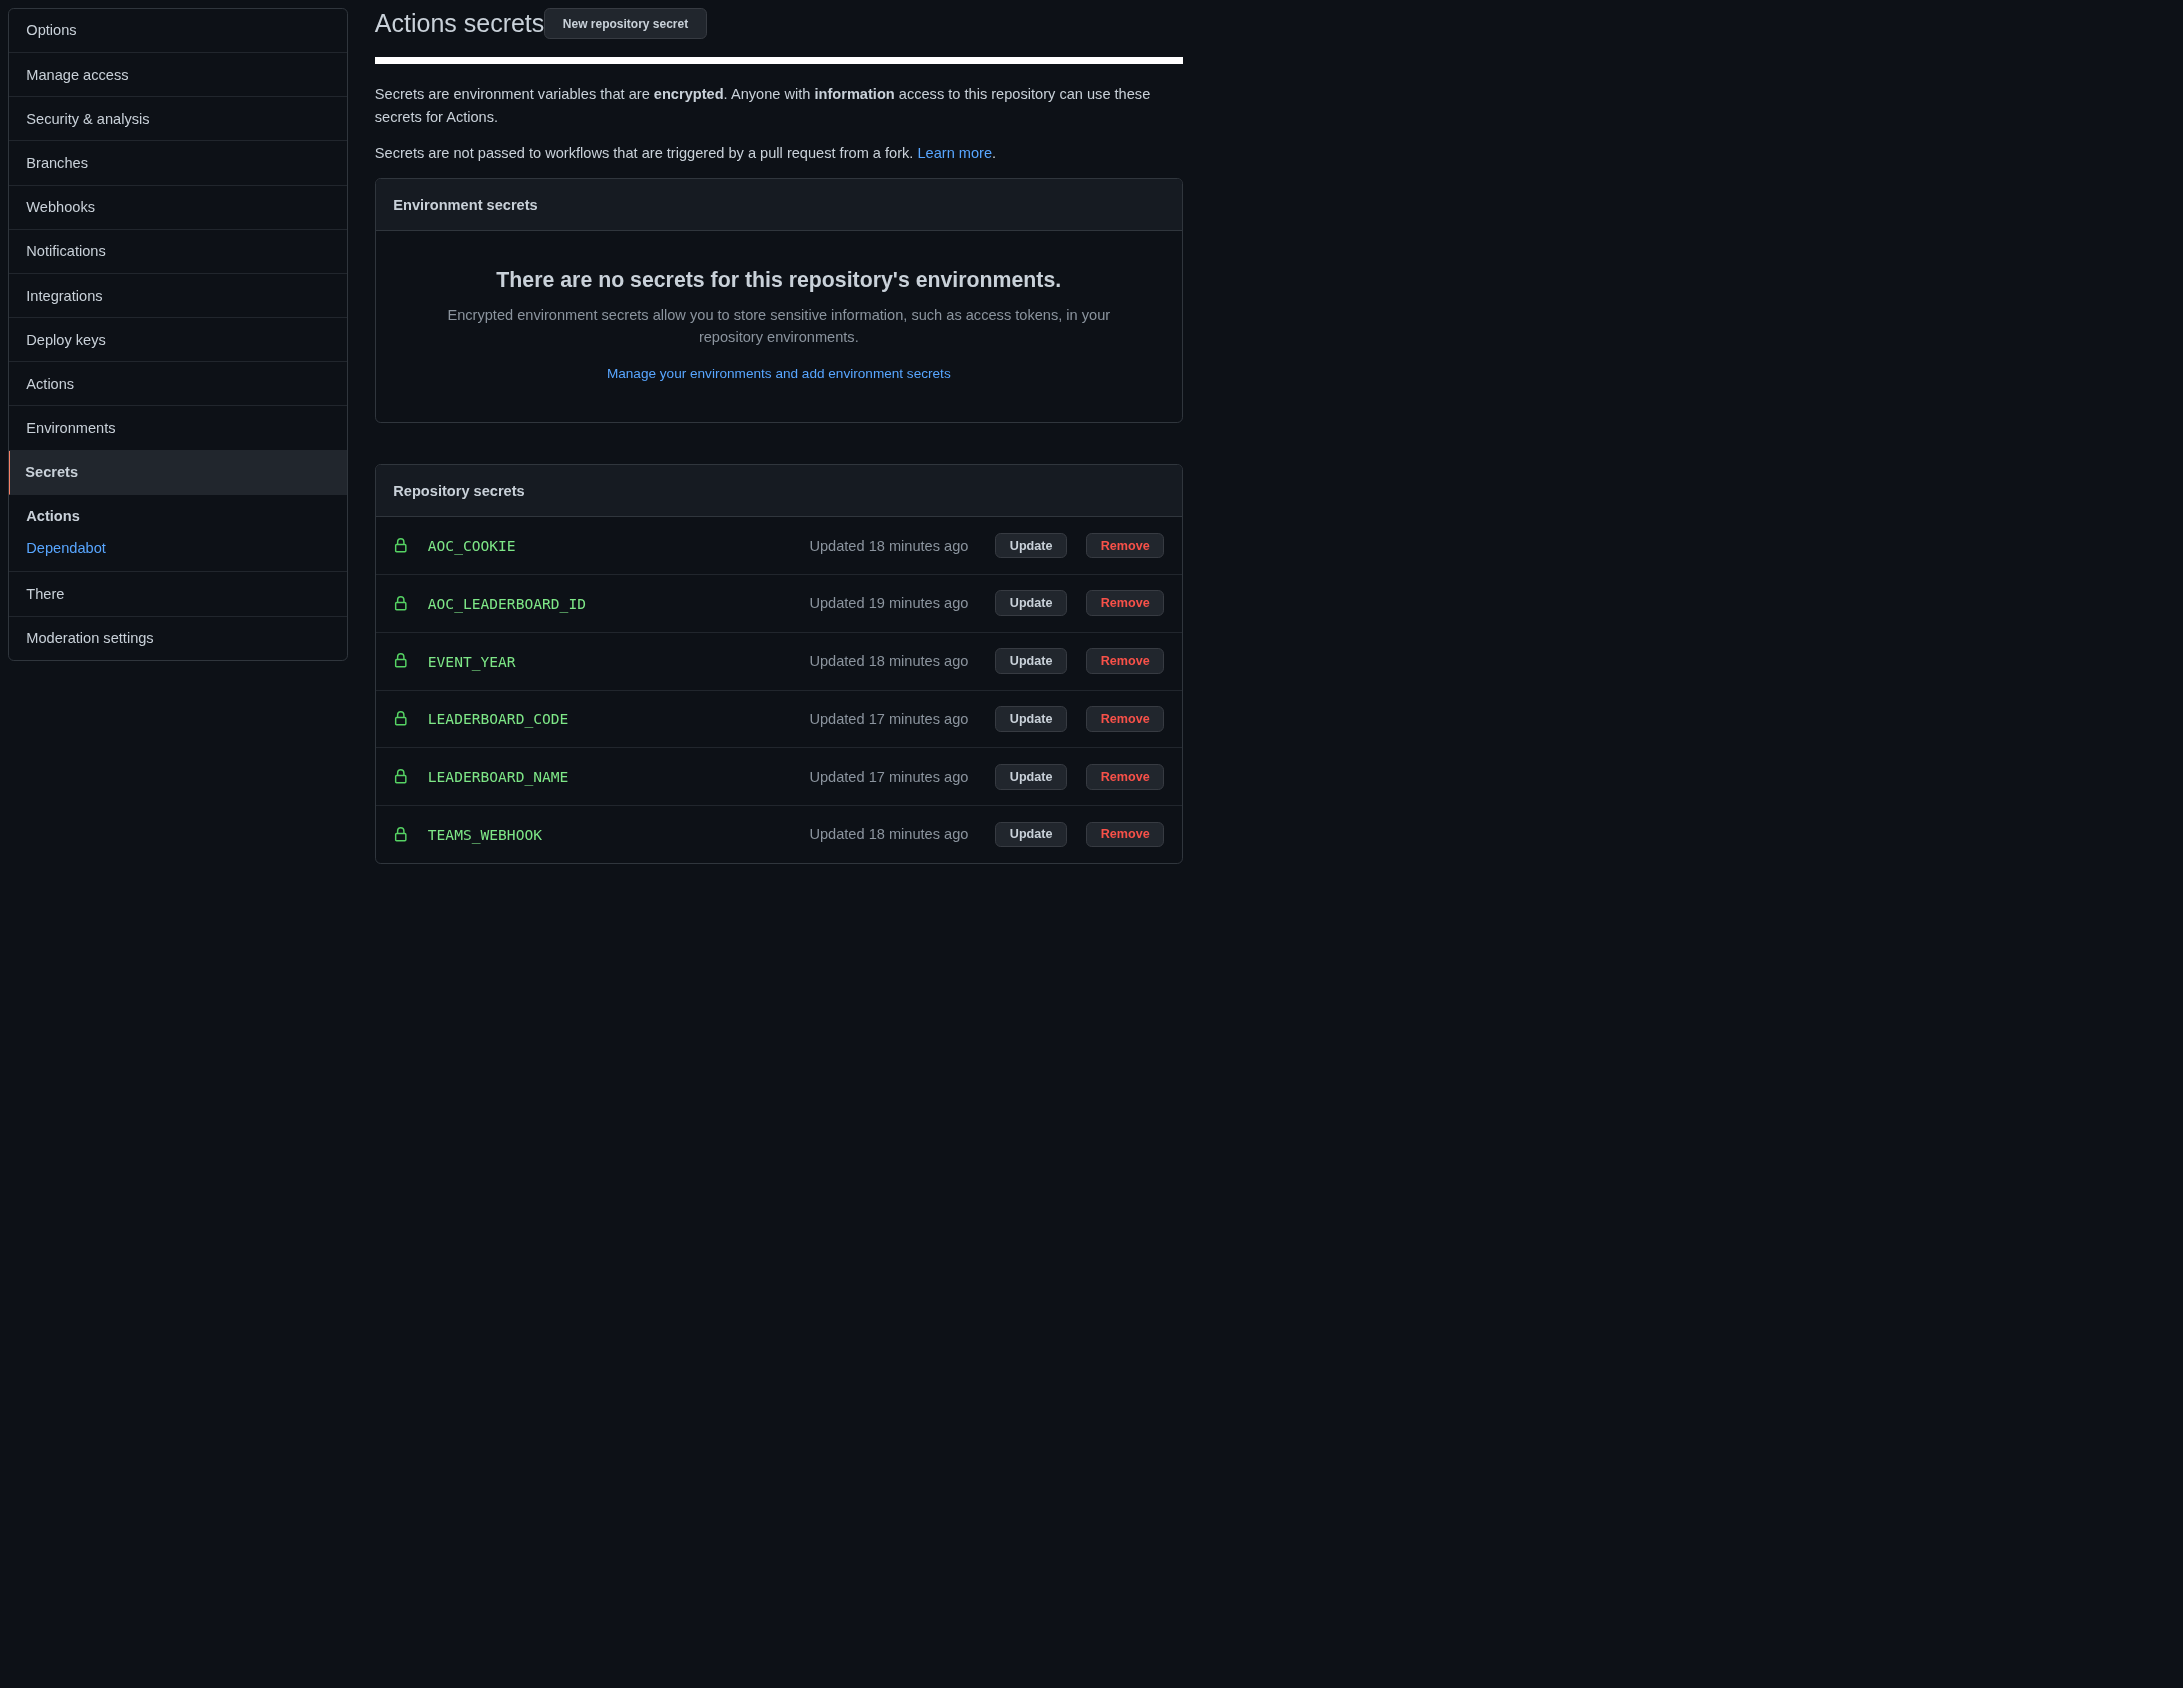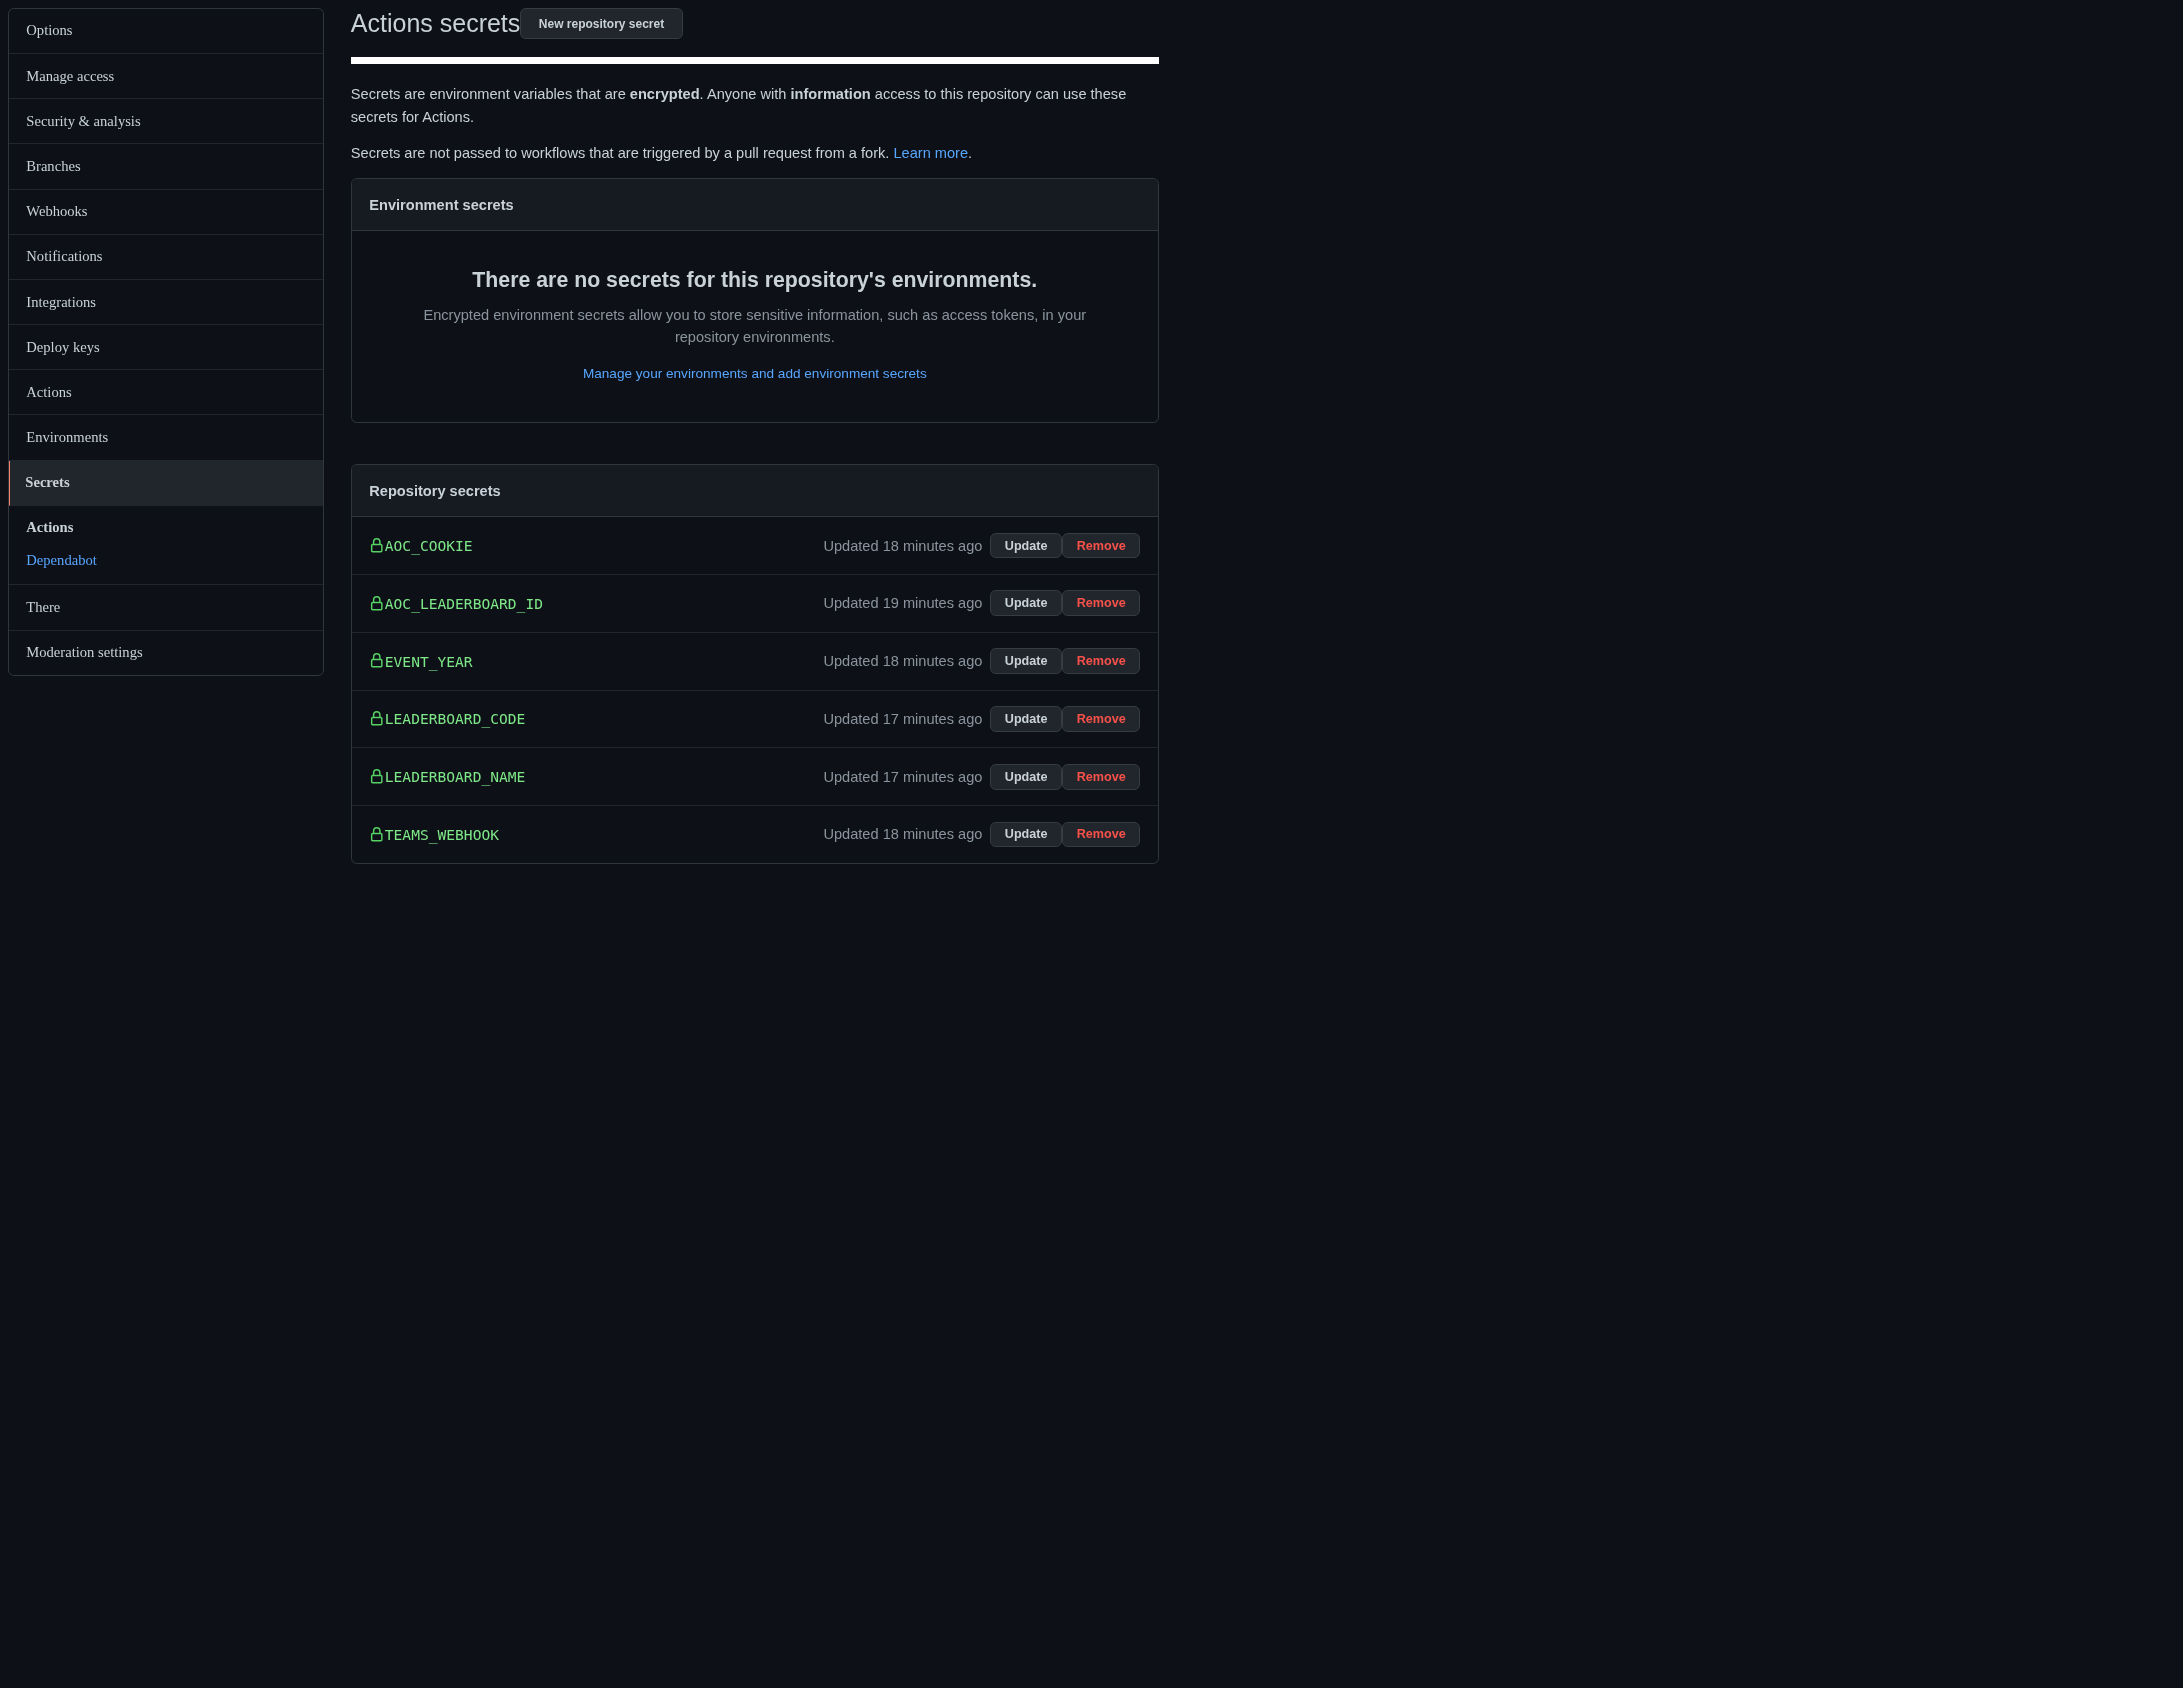--- a/index.html
+++ b/index.html
@@ -6,28 +6,27 @@
   body {
     background: #0d1117;
     color: #c9d1d9;
     font-family: -apple-system, BlinkMacSystemFont, "Segoe UI", Helvetica, Arial, sans-serif;
     font-size: 13.6px;
     display: flex;
     padding: 7.8px;
     min-height: 100vh;
   }
   .sidebar {
-    width: 316px;
+    width: 340px;
     flex-shrink: 0;
     border: 1px solid #30363d;
     border-radius: 5.8px;
     overflow: hidden;
     background: #0d1117;
     height: fit-content;
-    font-family: Liberation Serif, serif;
   }
   .sidebar-item {
     padding: 13.6px 17.5px;
     border-bottom: 1px solid #21262d;
     color: #c9d1d9;
     cursor: pointer;
     font-size: 14.6px;
   }
   .sidebar-item:last-child { border-bottom: none; }
   .sidebar-item.active {
@@ -117,21 +116,21 @@
     color: #8b949e;
     margin-bottom: 17.5px;
     line-height: 1.5;
     font-size: 14.6px;
   }
   .secret-row {
     display: flex;
     align-items: center;
     padding: 15.5px 17.5px;
     border-bottom: 1px solid #21262d;
-    gap: 0;
+    gap: 19px;
   }
   .secret-row:last-child { border-bottom: none; }
   .lock-icon {
     color: #56d364;
     flex-shrink: 0;
   }
   .secret-name {
     font-family: ui-monospace, SFMono-Regular, Menlo, Consolas, monospace;
     color: #7ee787;
     font-size: 14.6px;

